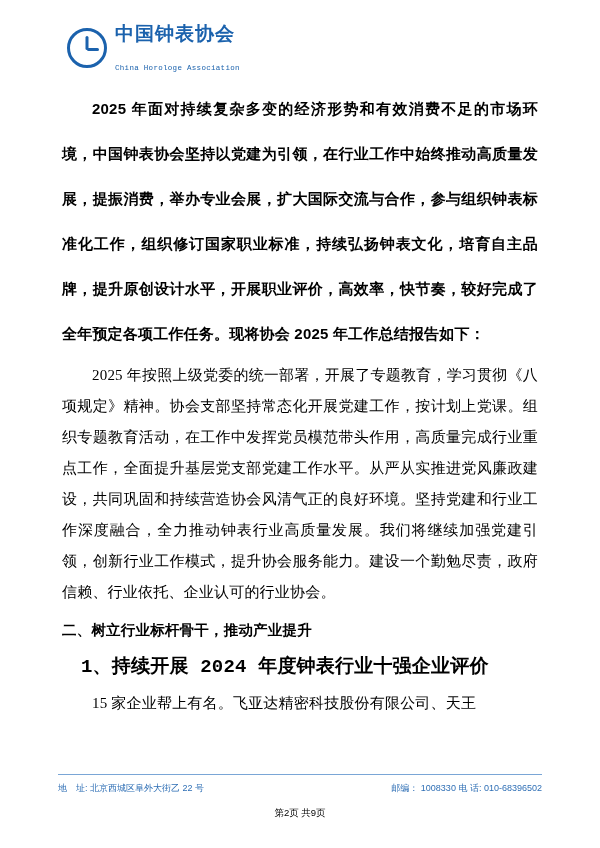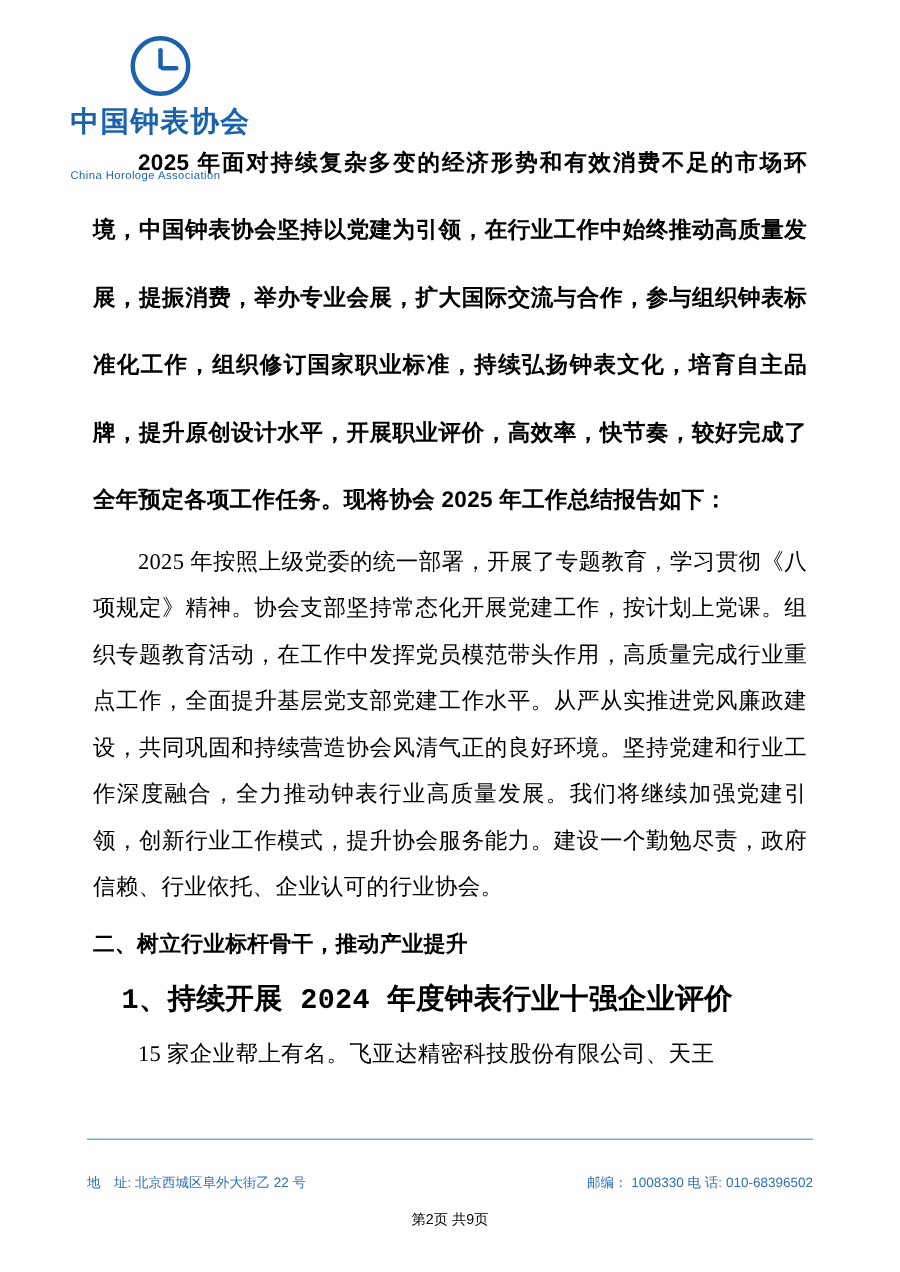--- a/index.html
+++ b/index.html
@@ -20,25 +20,24 @@
     width: 600px;
     height: 848px;
     box-sizing: border-box;
     padding: 0;
   }
 
   
   .header {
     position: absolute;
     top: 24px;
-    left: 47px;
+    left: 67px;
     display: flex;
     align-items: center;
     gap: 8px;
-    flex-direction: column;
   }
   .logo-mark {
     width: 40px;
     height: 40px;
     border-radius: 50%;
     border: 3px solid #1b62ad;
     box-sizing: border-box;
     position: relative;
     flex: none;
   }
@@ -70,21 +69,21 @@
     line-height: 1.05;
   }
   .logo-cn {
     font-family: "Liberation Sans", sans-serif;
     font-size: 19px;
     font-weight: bold;
     color: #1b62ad;
     letter-spacing: 1px;
   }
   .logo-en {
-    font-family: Liberation Sans, sans-serif;
+    font-family: Liberation Mono, monospace;
     font-size: 7.5px;
     color: #1b62ad;
     letter-spacing: 0.3px;
     margin-top: 21px;
   }
 
   
   .content {
     position: absolute;
     top: 82px;
@@ -128,21 +127,21 @@
     letter-spacing: 0.2px;
   }
 
   
   .footer {
     position: absolute;
     left: 58px;
     right: 58px;
     bottom: 52px;
     border-top: 1px solid #7aa6d6;
-    padding-top: 20px;
+    padding-top: 5px;
   }
   .footer-row {
     display: flex;
     justify-content: space-between;
     font-family: "Liberation Sans", sans-serif;
     font-size: 9px;
     color: #2f6fb5;
     line-height: 16px;
   }
   .footer-left, .footer-right {

